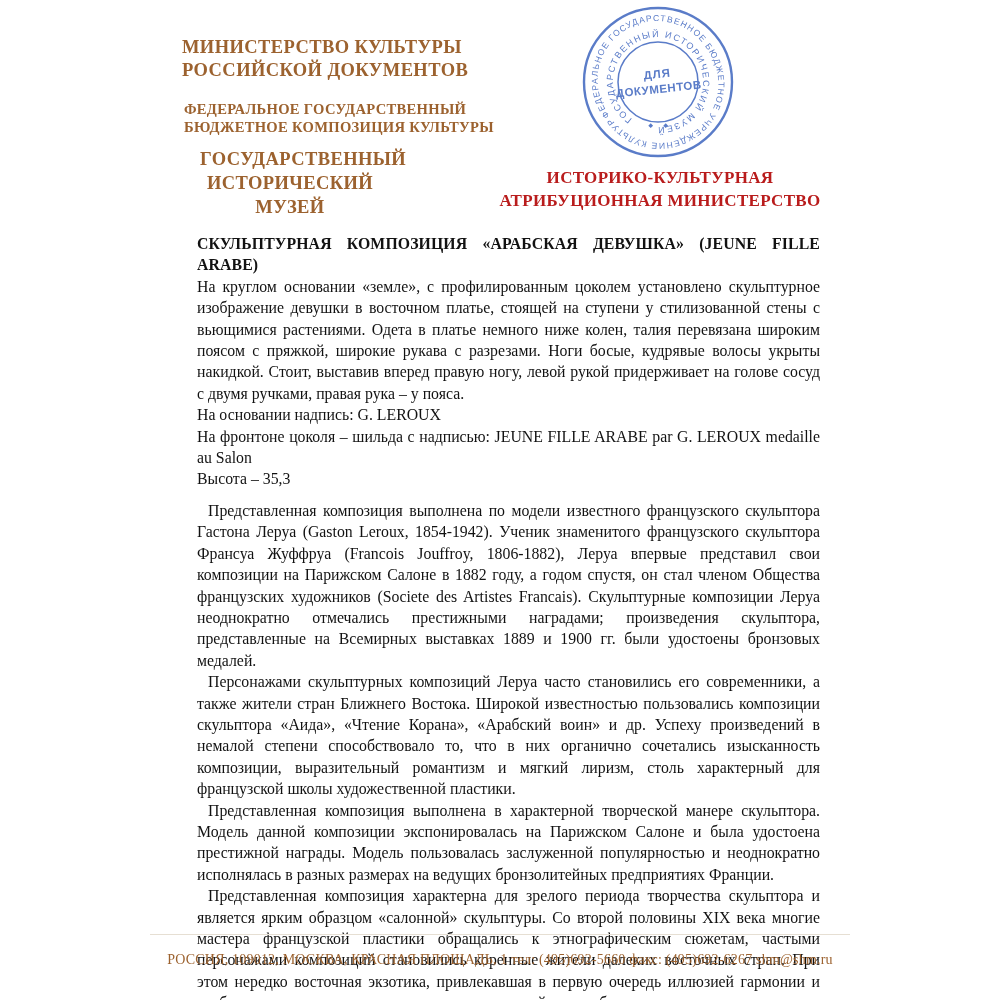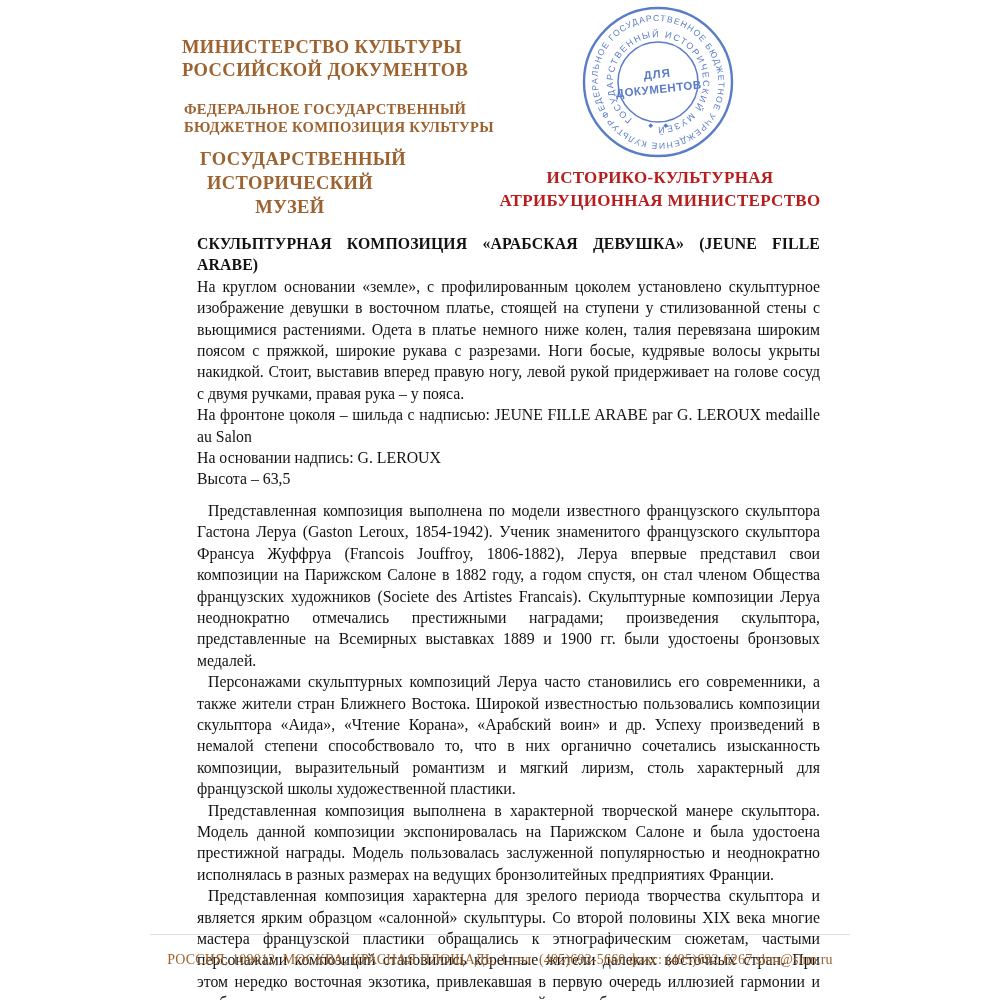--- a/index.html
+++ b/index.html
@@ -89,23 +89,23 @@
   </svg>
 
   <div class="doc-title">
     <div>ИСТОРИКО-КУЛЬТУРНАЯ</div>
     <div>АТРИБУЦИОННАЯ МИНИСТЕРСТВО</div>
   </div>
 
   <div class="body-text">
     <div class="doc-heading">СКУЛЬПТУРНАЯ КОМПОЗИЦИЯ «АРАБСКАЯ ДЕВУШКА» (JEUNE FILLE ARABE)</div>
     <div>На круглом основании «земле», с профилированным цоколем установлено скульптурное изображение девушки в восточном платье, стоящей на ступени у стилизованной стены с вьющимися растениями. Одета в платье немного ниже колен, талия перевязана широким поясом с пряжкой, широкие рукава с разрезами. Ноги босые, кудрявые волосы укрыты накидкой. Стоит, выставив вперед правую ногу, левой рукой придерживает на голове сосуд с двумя ручками, правая рука – у пояса.</div>
+    <div>На основании надпись: G. LEROUX</div>
     <div>На фронтоне цоколя – шильда с надписью: JEUNE FILLE ARABE par G. LEROUX medaille au Salon</div>
-    <div>На основании надпись: G. LEROUX</div>
-    <div>Высота – 63,5</div>
+    <div>Высота – 35,3</div>
 
     <div class="para first">Представленная композиция выполнена по модели известного французского скульптора Гастона Леруа (Gaston Leroux, 1854-1942). Ученик знаменитого французского скульптора Франсуа Жуффруа (Francois Jouffroy, 1806-1882), Леруа впервые представил свои композиции на Парижском Салоне в 1882 году, а годом спустя, он стал членом Общества французских художников (Societe des Artistes Francais). Скульптурные композиции Леруа неоднократно отмечались престижными наградами; произведения скульптора, представленные на Всемирных выставках 1889 и 1900 гг. были удостоены бронзовых медалей.</div>
     <div class="para">Персонажами скульптурных композиций Леруа часто становились его современники, а также жители стран Ближнего Востока. Широкой известностью пользовались композиции скульптора «Аида», «Чтение Корана», «Арабский воин» и др. Успеху произведений в немалой степени способствовало то, что в них органично сочетались изысканность композиции, выразительный романтизм и мягкий лиризм, столь характерный для французской школы художественной пластики.</div>
     <div class="para">Представленная композиция выполнена в характерной творческой манере скульптора. Модель данной композиции экспонировалась на Парижском Салоне и была удостоена престижной награды. Модель пользовалась заслуженной популярностью и неоднократно исполнялась в разных размерах на ведущих бронзолитейных предприятиях Франции.</div>
     <div class="para">Представленная композиция характерна для зрелого периода творчества скульптора и является ярким образцом «салонной» скульптуры. Со второй половины XIX века многие мастера французской пластики обращались к этнографическим сюжетам, частыми персонажами композиций становились коренные жители далеких восточных стран. При этом нередко восточная экзотика, привлекавшая в первую очередь иллюзией гармонии и свободы в противовес упорядоченности европейского образа жизни, часто составляла необходимый стилизованный антураж, придающий несомненную привлекательность созданным образам.</div>
   </div>
 
   <div class="footer-rule"></div>
   <div class="footer brown">РОССИЯ, 109012, МОСКВА, КРАСНАЯ ПЛОЩАДЬ, 1 тел: (495)692-5660 факс: (495)692-6267 shm@shm.ru</div>
 

